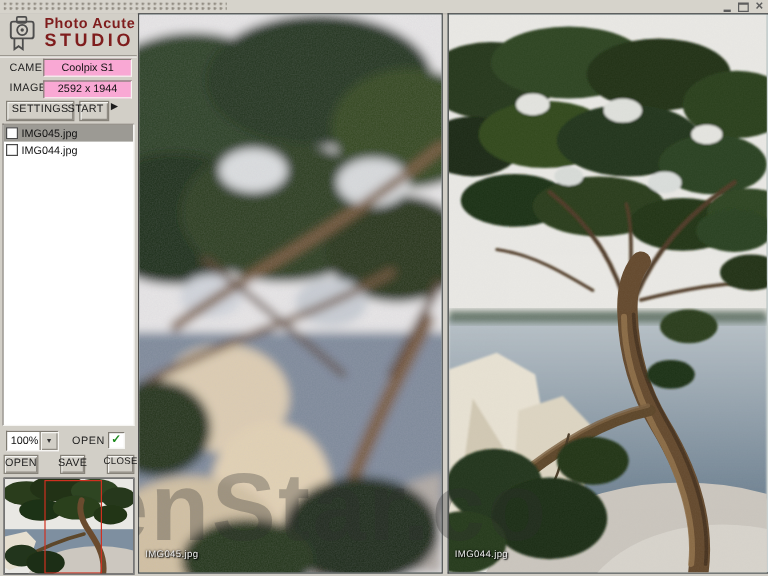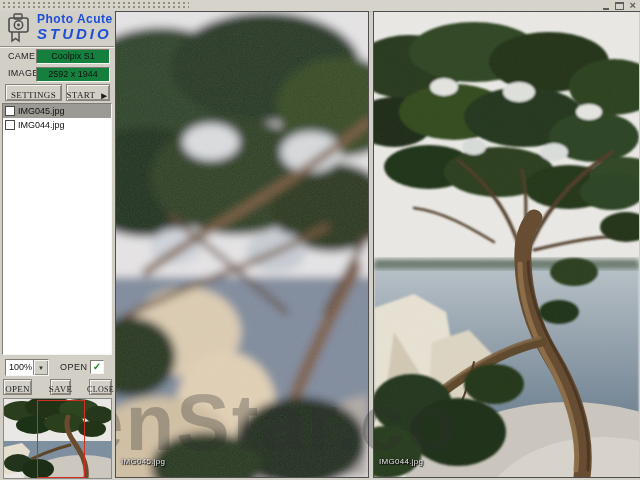--- a/index.html
+++ b/index.html
@@ -13,35 +13,35 @@
     background-size:5px 4px;}
   .win-controls{position:absolute;right:4px;top:1px;height:9px;display:flex;align-items:center;gap:6px;}
   .wc{display:block;}
   .wc-min{width:6px;height:7px;border-bottom:2px solid #5d5d5d;}
   .wc-restore{width:7px;height:5px;border:1px solid #5d5d5d;border-top-width:2px;background:transparent;}
   .wc-close{color:#5d5d5d;font-size:11px;line-height:9px;font-weight:bold;}
 
   
   .sidebar{position:absolute;left:0;top:11px;width:114px;height:469px;background:#d2cfc7;}
   .logo{position:absolute;left:6px;top:2px;display:flex;align-items:flex-start;}
-  .logo-text{margin-left:5px;color:#1d4ed8;}
+  .logo-text{margin-left:5px;color:#7f1d1d;}
   .brand1{font-size:12px;font-weight:bold;line-height:13px;letter-spacing:.5px;}
-  .brand2{font-size:15px;font-weight:bold;line-height:15px;letter-spacing:3px;font-style:italic;}
+  .brand2{font-size:15px;font-weight:bold;line-height:15px;letter-spacing:3px;}
   .separator{position:absolute;left:0;top:35px;width:114px;height:0;
     border-top:1px solid #8f8b83;border-bottom:1px solid #f3f2ef;}
 
   .side-label{position:absolute;font-size:9px;color:#1c1c1c;letter-spacing:.3px;}
-  .inset-field{position:absolute;left:36px;width:72px;height:13px;background:#15803d;
+  .inset-field{position:absolute;left:36px;width:72px;height:13px;background:#f9a8d4;
     border:1px solid;border-color:#7f7b72 #f6f5f2 #f6f5f2 #7f7b72;
     font-size:9px;line-height:13px;text-align:center;color:#111;box-sizing:content-box;}
 
   .btn{position:absolute;background:#d2cfc7;border:1px solid #87837a;
     box-shadow:inset 1px 1px 0 #f6f5f2, inset -1px -1px 0 #8f8b83;
-    font-size:9px;color:#1c1c1c;display:flex;align-items:flex-end;justify-content:center;
-    letter-spacing:.3px;cursor:default;box-sizing:border-box;font-family:Liberation Serif, serif;}
+    font-size:9px;color:#1c1c1c;display:flex;align-items:flex-start;justify-content:center;
+    letter-spacing:.3px;cursor:default;box-sizing:border-box;}
   .start-arrow{font-size:10px;margin-left:4px;line-height:9px;}
 
   .filelist{position:absolute;left:2px;top:92px;width:110px;height:252px;background:#fff;
     border:1px solid;border-color:#7f7b72 #f6f5f2 #f6f5f2 #7f7b72;overflow:hidden;box-sizing:border-box;}
   .filerow{height:14px;display:flex;align-items:center;padding-left:2px;font-size:9px;color:#111;}
   .filerow.selected{background:#9c9a94;}
   .cb{width:8px;height:8px;background:#fff;border:1px solid #4a4a4a;margin-right:3px;flex:0 0 auto;
       font-size:8px;line-height:8px;text-align:center;color:#1d8a1d;}
 
   .combo{position:absolute;left:5px;top:348px;width:42px;height:15px;background:#fff;
@@ -109,21 +109,21 @@
 
     <span class="side-label" style="left:8px;top:40px;">CAMERA</span>
     <span class="inset-field" style="top:38px;">Coolpix S1</span>
 
     <span class="side-label" style="left:8px;top:57px;">IMAGE</span>
     <span class="inset-field" style="top:56px;">2592 x 1944</span>
 
     <div class="btn" style="left:5px;top:73px;width:57px;height:17px;">
       <span>SETTINGS</span>
     </div>
-    <div class="btn" style="left:66px;top:73px;width:44px;height:17px;">
+    <div class="btn" style="left:66px;top:73px;width:25px;height:17px;">
       <span>START</span>
       <span class="start-arrow">►</span>
     </div>
 
     <div class="filelist">
       <div class="filerow selected">
         <span class="cb"></span>
         <span>IMG045.jpg</span>
       </div>
       <div class="filerow">

